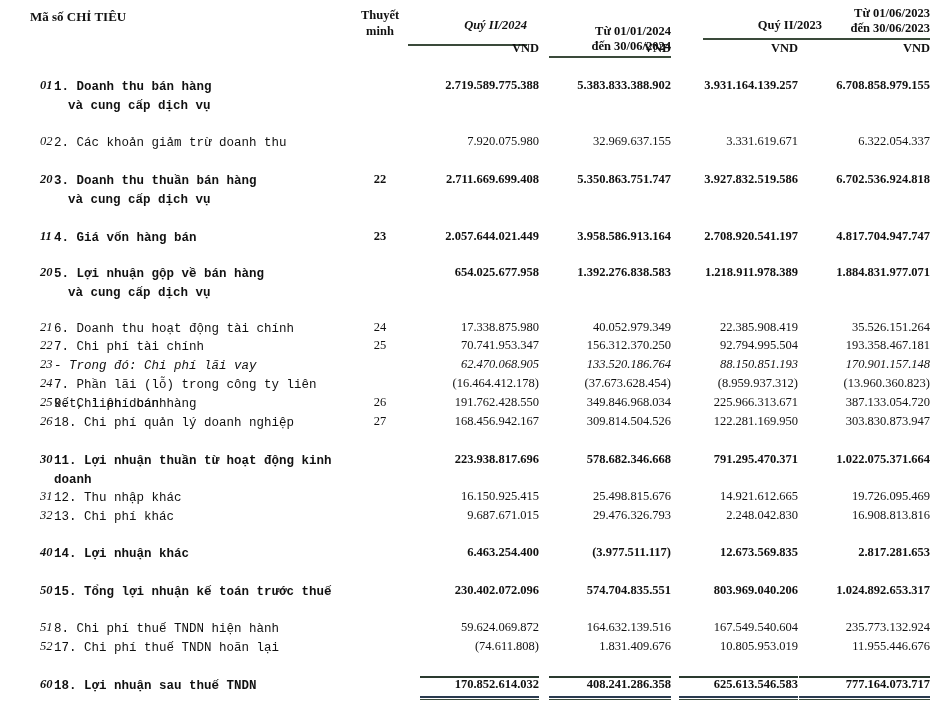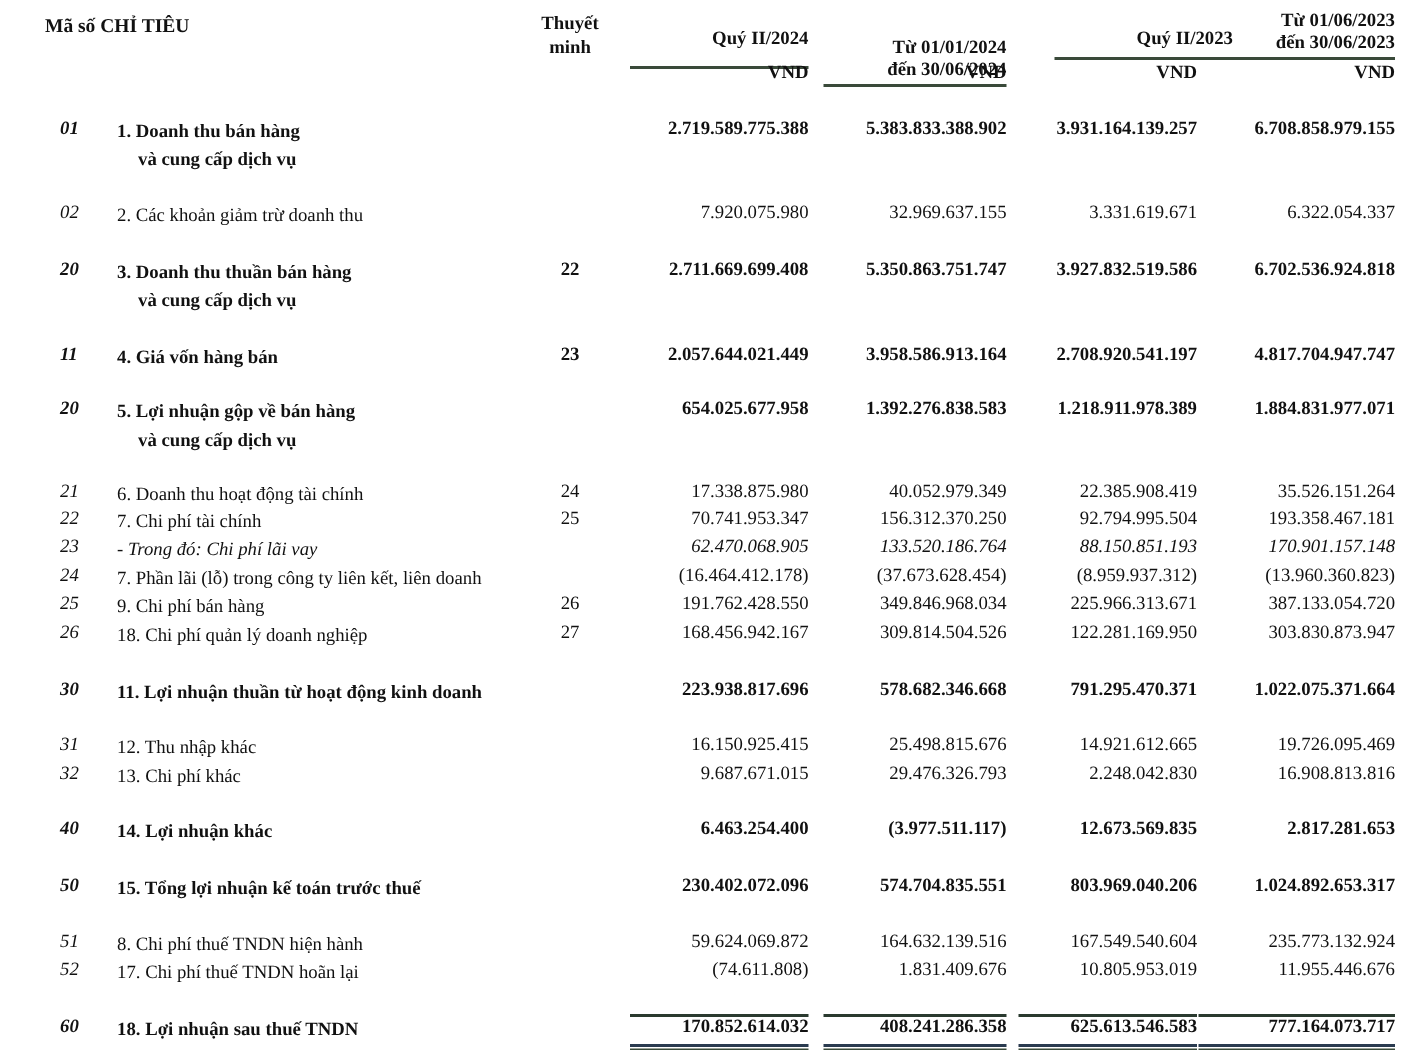--- a/index.html
+++ b/index.html
@@ -10,21 +10,21 @@
   }
   .hdr { position: absolute; font-weight: bold; }
   .hdr-code { left: 30px; top: 9px; font-size: 13px; }
   .hdr-note { left: 340px; top: 7px; width: 80px; text-align: center; line-height: 16px; font-size: 12.5px; }
   .hdr-col { position: absolute; text-align: right; line-height: 15px; font-size: 12.5px; }
   .hdr-col .uline { position: absolute; left: 0; right: 0; height: 2px; background: #3a4a3a; }
   .vnd { position: absolute; font-weight: bold; text-align: right; font-size: 12.5px; }
 
   .row { position: absolute; left: 0; width: 947px; }
   .code { position: absolute; left: 40px; width: 20px; font-style: italic; }
-  .label { position: absolute; left: 78px; width: 300px; line-height: 19px; }
+  .label { position: absolute; left: 54px; width: 300px; line-height: 19px; font-family: Liberation Mono, monospace; }
   .label .l2 { display: block; padding-left: 14px; }
   .note { position: absolute; left: 365px; width: 30px; text-align: center; }
   .val { position: absolute; text-align: right; white-space: nowrap; }
   .bold { font-weight: bold; }
   .ital { font-style: italic; }
 
   .c1 { left: 410px; width: 129px; }
   .c2 { left: 540px; width: 131px; }
   .c3 { left: 680px; width: 118px; }
   .c4 { left: 800px; width: 130px; }
@@ -37,21 +37,21 @@
 
 <div class="hdr hdr-code">
   <span>Mã số</span>
   <span>CHỈ TIÊU</span>
 </div>
 <div class="hdr hdr-note">
   <div>Thuyết</div>
   <div>minh</div>
 </div>
 
-<div class="hdr-col hdr" style="left:420px; width:119px; top:6px; height:32px;">
+<div class="hdr-col hdr" style="left:408px; width:119px; top:6px; height:32px;font-style:italic;">
   <div></div>
   <div style="position:absolute; right:0; top:12px;">Quý II/2024</div>
   <div class="uline" style="top:38px;"></div>
 </div>
 <div class="hdr-col hdr" style="left:549px; width:122px; top:6px; height:32px;margin-top:18px;">
   <div>Từ 01/01/2024</div>
   <div>đến 30/06/2024</div>
   <div class="uline" style="top:32px;"></div>
 </div>
 <div class="hdr-col hdr" style="left:703px; width:119px; top:6px; height:32px;">

